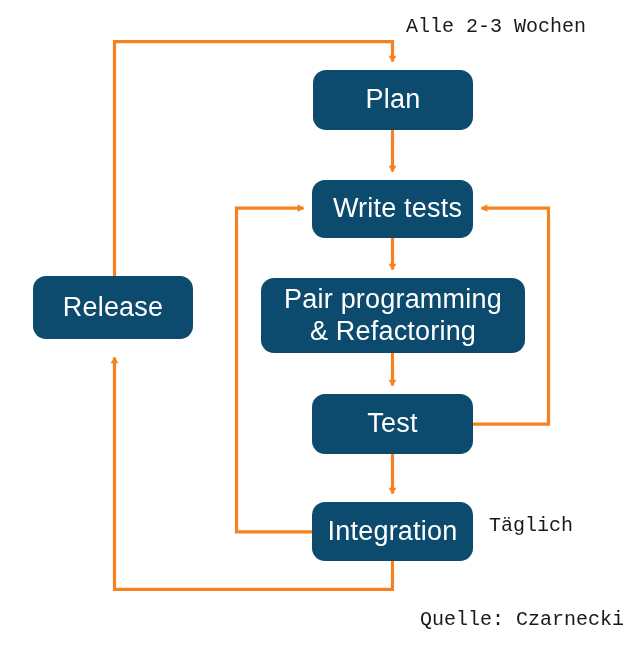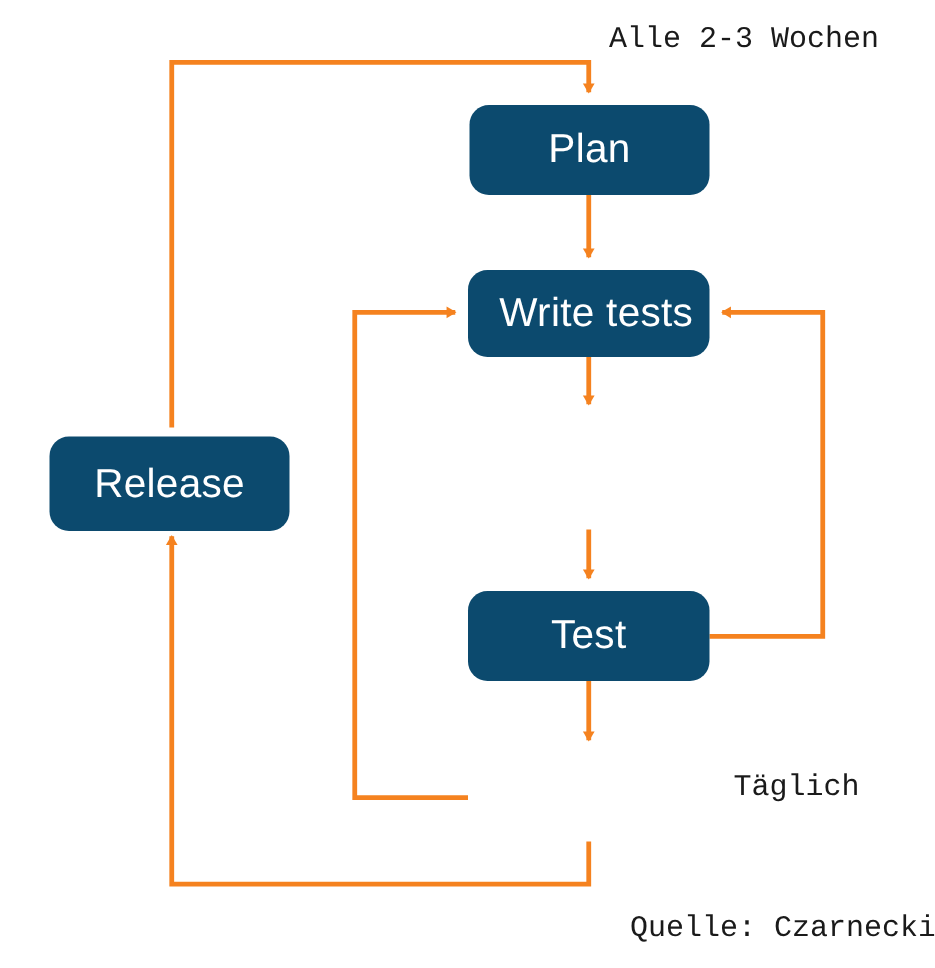--- a/index.html
+++ b/index.html
@@ -95,27 +95,34 @@
   </svg>
 
   <div class="node" style="left:313px; top:70px; width:160px; height:60px;">
     <span class="node-label">Plan</span>
   </div>
 
   <div class="node" style="left:312px; top:180px; width:161px; height:58px;padding-left:10px;">
     <span class="node-label">Write tests</span>
   </div>
 
+  <div class="node" style="left:261px; top:278px; width:264px; height:75px;">
+    <span class="node-label">Pair programming
+&amp; Refactoring</span>
+  </div>
 
   <div class="node" style="left:312px; top:394px; width:161px; height:60px;">
     <span class="node-label">Test</span>
   </div>
 
+  <div class="node" style="left:312px; top:502px; width:161px; height:59px;">
+    <span class="node-label">Integration</span>
+  </div>
 
-  <div class="node" style="left:33px; top:291px; width:160px; height:63px;">
+  <div class="node" style="left:33px; top:276px; width:160px; height:63px;">
     <span class="node-label">Release</span>
   </div>
 
   <div class="caption" style="left:406px; top:15px;">Alle 2-3 Wochen</div>
 
   <div class="caption" style="left:489px; top:514px;">Täglich</div>
 
   <div class="caption" style="left:420px; top:608px;">Quelle: Czarnecki</div>
 
 </div>

